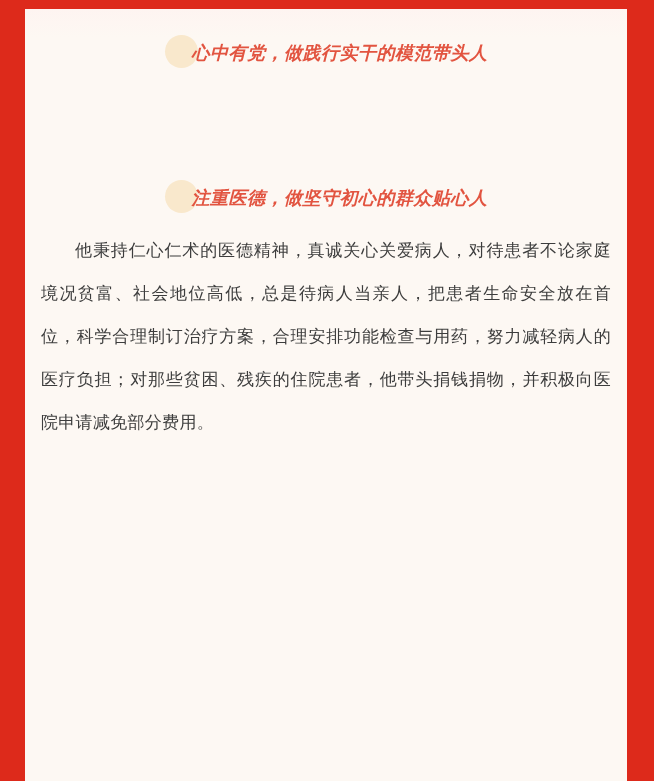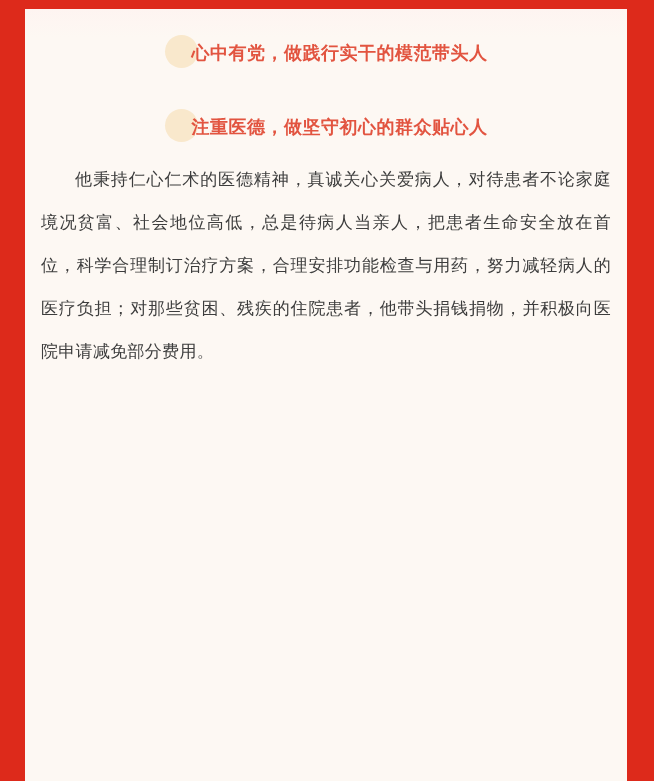--- a/index.html
+++ b/index.html
@@ -51,26 +51,27 @@
     padding: 0 16px;
     background: linear-gradient(180deg, #fef4f1 0%, #fdf8f3 28px, #fdf8f3 100%);
     min-height: 772px;
   }
   .section-title {
     display: flex;
     justify-content: center;
     align-items: center;
     height: 34px;
     margin: 0;
+    font-style: italic;
   }
   .section-title.first {
     margin-top: 27px;
   }
   .section-title.second {
-    margin-top: 40px;
+    margin-top: 111px;
   }
   .title-dot {
     width: 33px;
     height: 33px;
     border-radius: 50%;
     background: #f9e8cc;
     flex: 0 0 auto;
     margin-right: -6px;
     position: relative;
     top: -2px;

